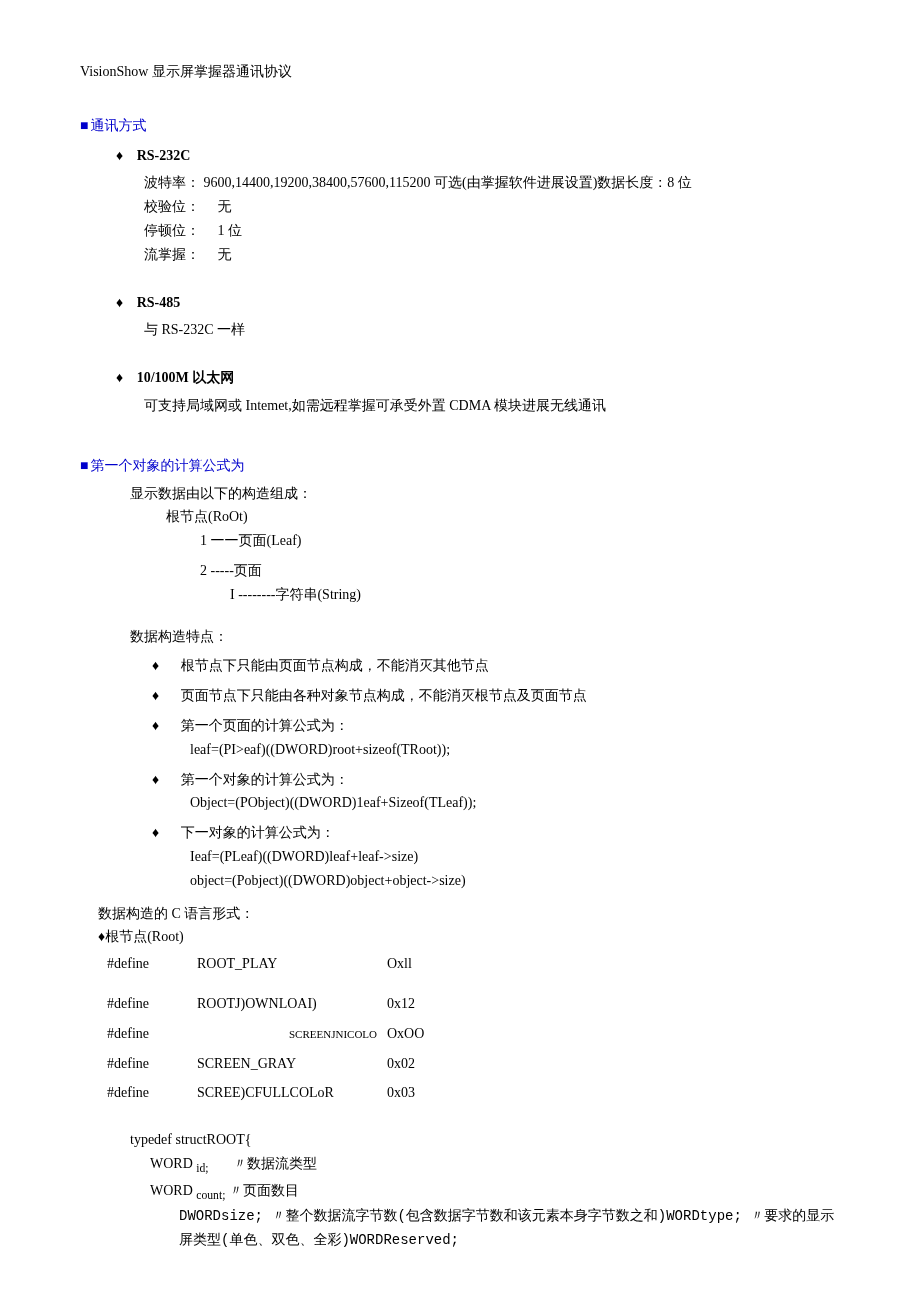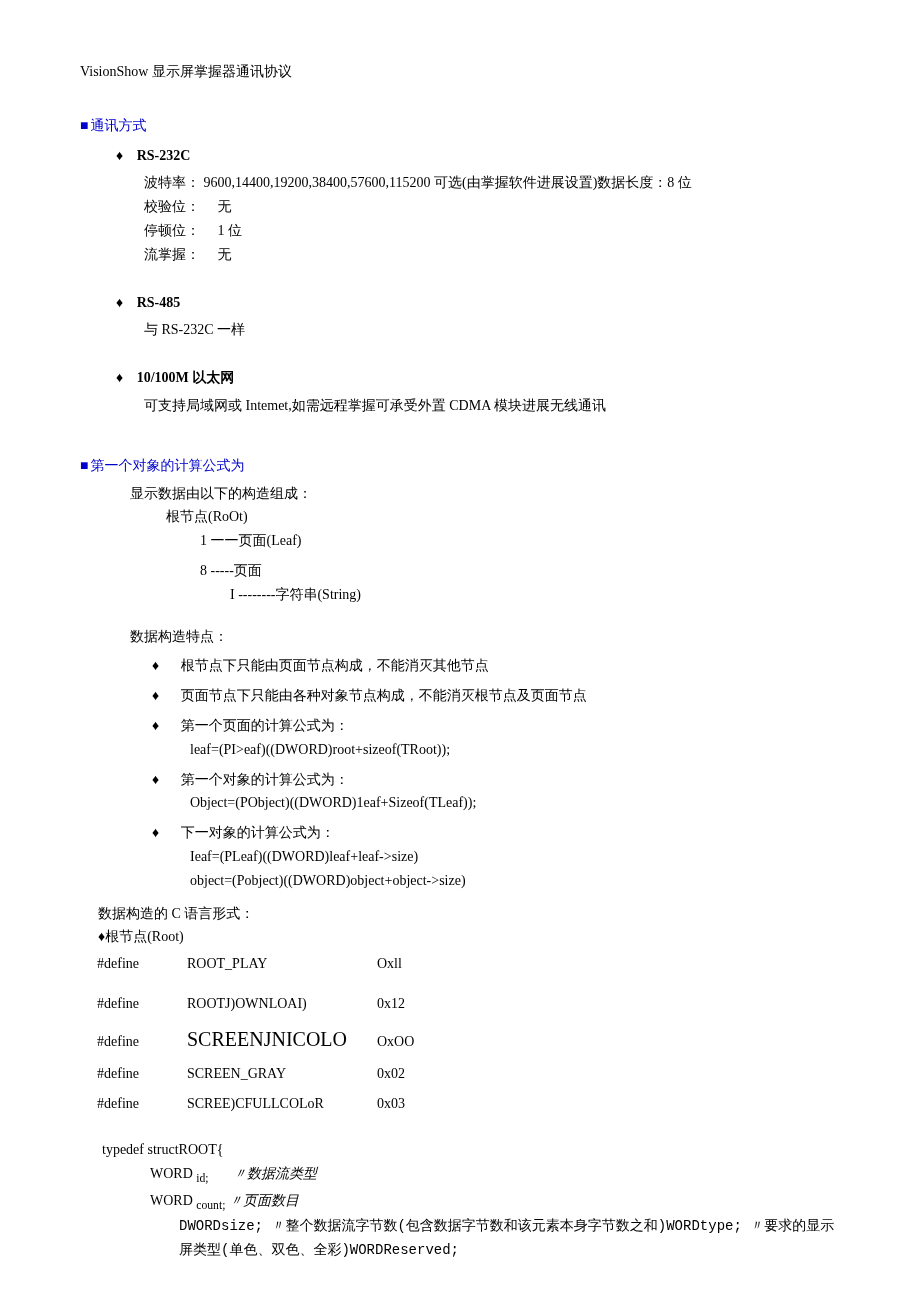--- a/index.html
+++ b/index.html
@@ -66,50 +66,50 @@
   }
   .formula {
     margin-left: 110px;
     font-family: "Times New Roman", serif;
   }
   .c-section {
     margin-left: 18px;
     margin-top: 9px;
   }
   .define-table {
-    margin-left: 17px;
+    margin-left: 27px;
     border-collapse: collapse;
   }
   .define-table td {
     padding: 3px 10px 3px 0;
     font-family: "Times New Roman", serif;
     vertical-align: baseline;
   }
   .define-table .col1 { width: 80px; }
   .define-table .col2 { width: 180px; }
   .smallcaps {
     font-variant: small-caps;
-    font-size: 20px;
+    font-size: 11px;
+    text-align: right;
   }
   .typedef {
-    margin-left: 22px;
+    margin-left: 50px;
     margin-top: 20px;
     font-family: "Times New Roman", serif;
   }
   .struct-field {
     margin-left: 70px;
     font-family: "Times New Roman", serif;
   }
   .struct-comment-block {
     margin-left: 99px;
     font-family: Liberation Mono, monospace;
   }
   .cn-comment {
     font-family: "SimSun", "宋体", serif;
-    font-style: italic;
   }
 </style>
 </head>
 <body>
 
 <div class="title-line">VisionShow 显示屏掌握器通讯协议</div>
 
 <div class="section-heading">
   <span class="square">■</span><span>通讯方式</span>
 </div>
@@ -151,21 +151,21 @@
 <div class="gap"></div>
 
 <div class="section-heading">
   <span class="square">■</span><span>第一个对象的计算公式为</span>
 </div>
 
 <div class="indent-1">显示数据由以下的构造组成：</div>
 <div class="indent-2">根节点(RoOt)</div>
 <div class="indent-3">1  一一页面(Leaf)</div>
 <div style="height:6px"></div>
-<div class="indent-3">8  -----页面</div>
+<div class="indent-3">2  -----页面</div>
 <div class="indent-4">I --------字符串(String)</div>
 
 <div class="gap"></div>
 <div class="indent-1">数据构造特点：</div>
 
 <div class="list-bullet">
   <span class="bullet">♦</span>
   <span>根节点下只能由页面节点构成，不能消灭其他节点</span>
 </div>
 <div class="list-bullet">

